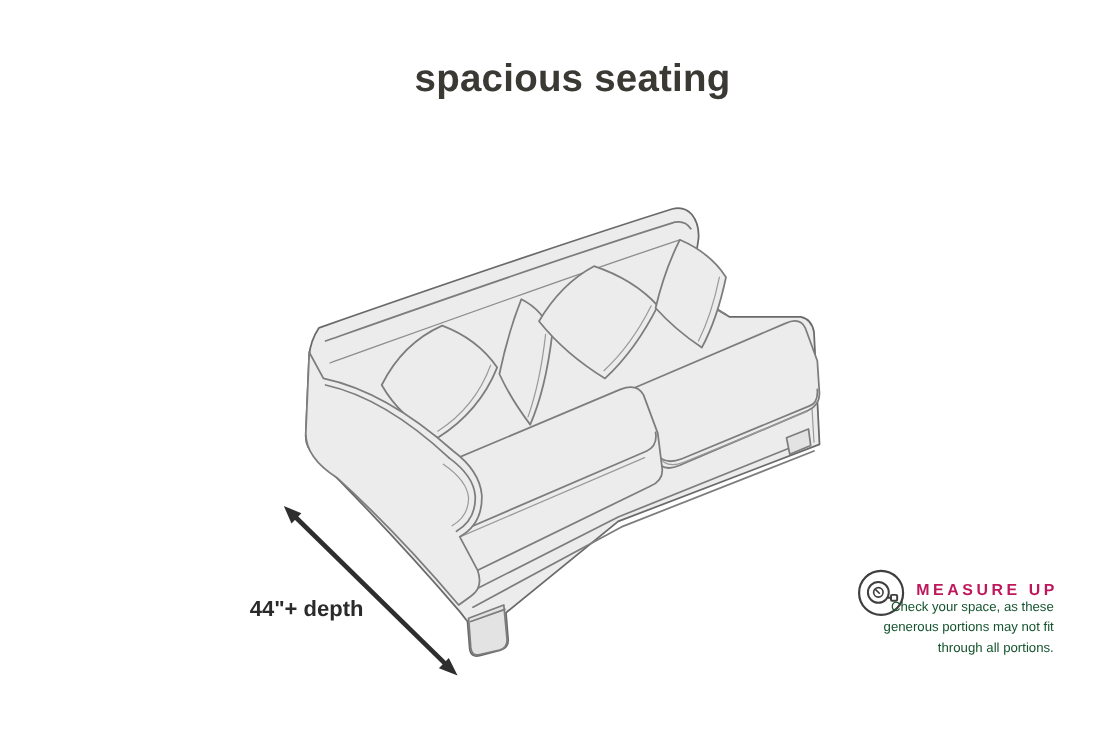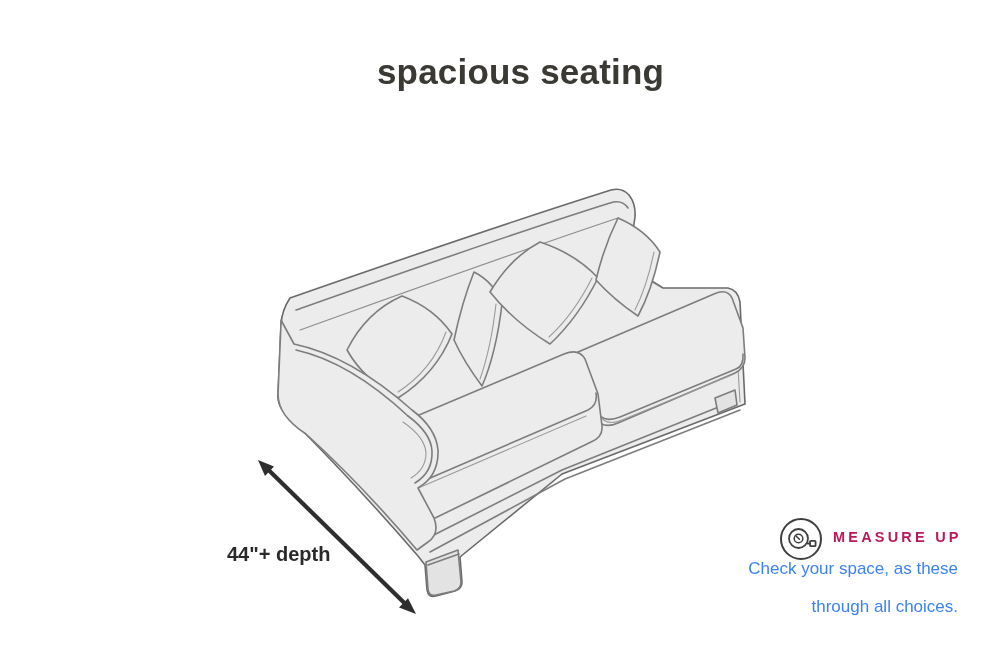--- a/index.html
+++ b/index.html
@@ -21,22 +21,22 @@
     position:absolute;left:227px;top:543px;
     font-size:20px;font-weight:bold;color:#2a2a2a;white-space:nowrap;
   }
   .measure{position:absolute;left:680px;top:514px;width:278px;}
   .measure-icon{position:absolute;left:99px;top:3px;width:44px;height:44px;}
   .measure-heading{
     position:absolute;left:153px;top:15px;
     font-size:14.5px;font-weight:bold;letter-spacing:3.2px;color:#be185d;white-space:nowrap;
   }
   .measure-note{
-    position:absolute;left:0;top:46px;width:278px;text-align:right;
-    font-size:17px;line-height:18.8px;color:#3b82f6;
+    position:absolute;left:0;top:28px;width:278px;text-align:right;
+    font-size:12px;line-height:18.8px;color:#14532d;
   }
 </style>
 </head>
 <body>
 
 <div class="canvas">
 
   <div class="title">spacious seating</div>
 
 
@@ -111,18 +111,18 @@
         <circle cx="19.5" cy="21.5" r="9.5" stroke-width="1.8"></circle>
         <circle cx="19.5" cy="21.5" r="4.3" stroke-width="1.5"></circle>
         <line x1="17" y1="19" x2="20.4" y2="22.3" stroke-width="1.5"></line>
         <path d="M28.5,26.5 L31,26.5" stroke-width="1.8"></path>
         <rect x="31" y="23.8" width="5.6" height="5.4" rx="1" stroke-width="1.8"></rect>
       </g>
     </svg>
     <div class="measure-heading">MEASURE UP</div>
     <div class="measure-note">
       <span>Check your space, as these</span><br>
-      <br>
-      <span>through all choices.</span>
+      <span>generous portions may not fit</span><br>
+      <span>through all portions.</span>
     </div>
   </div>
 
 </div>
 
 </body></html>

